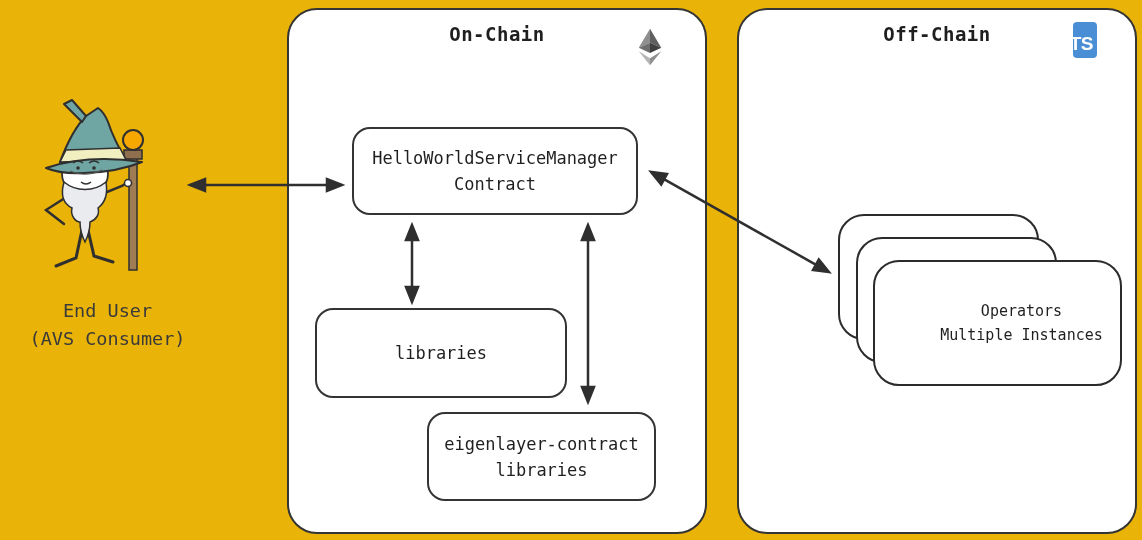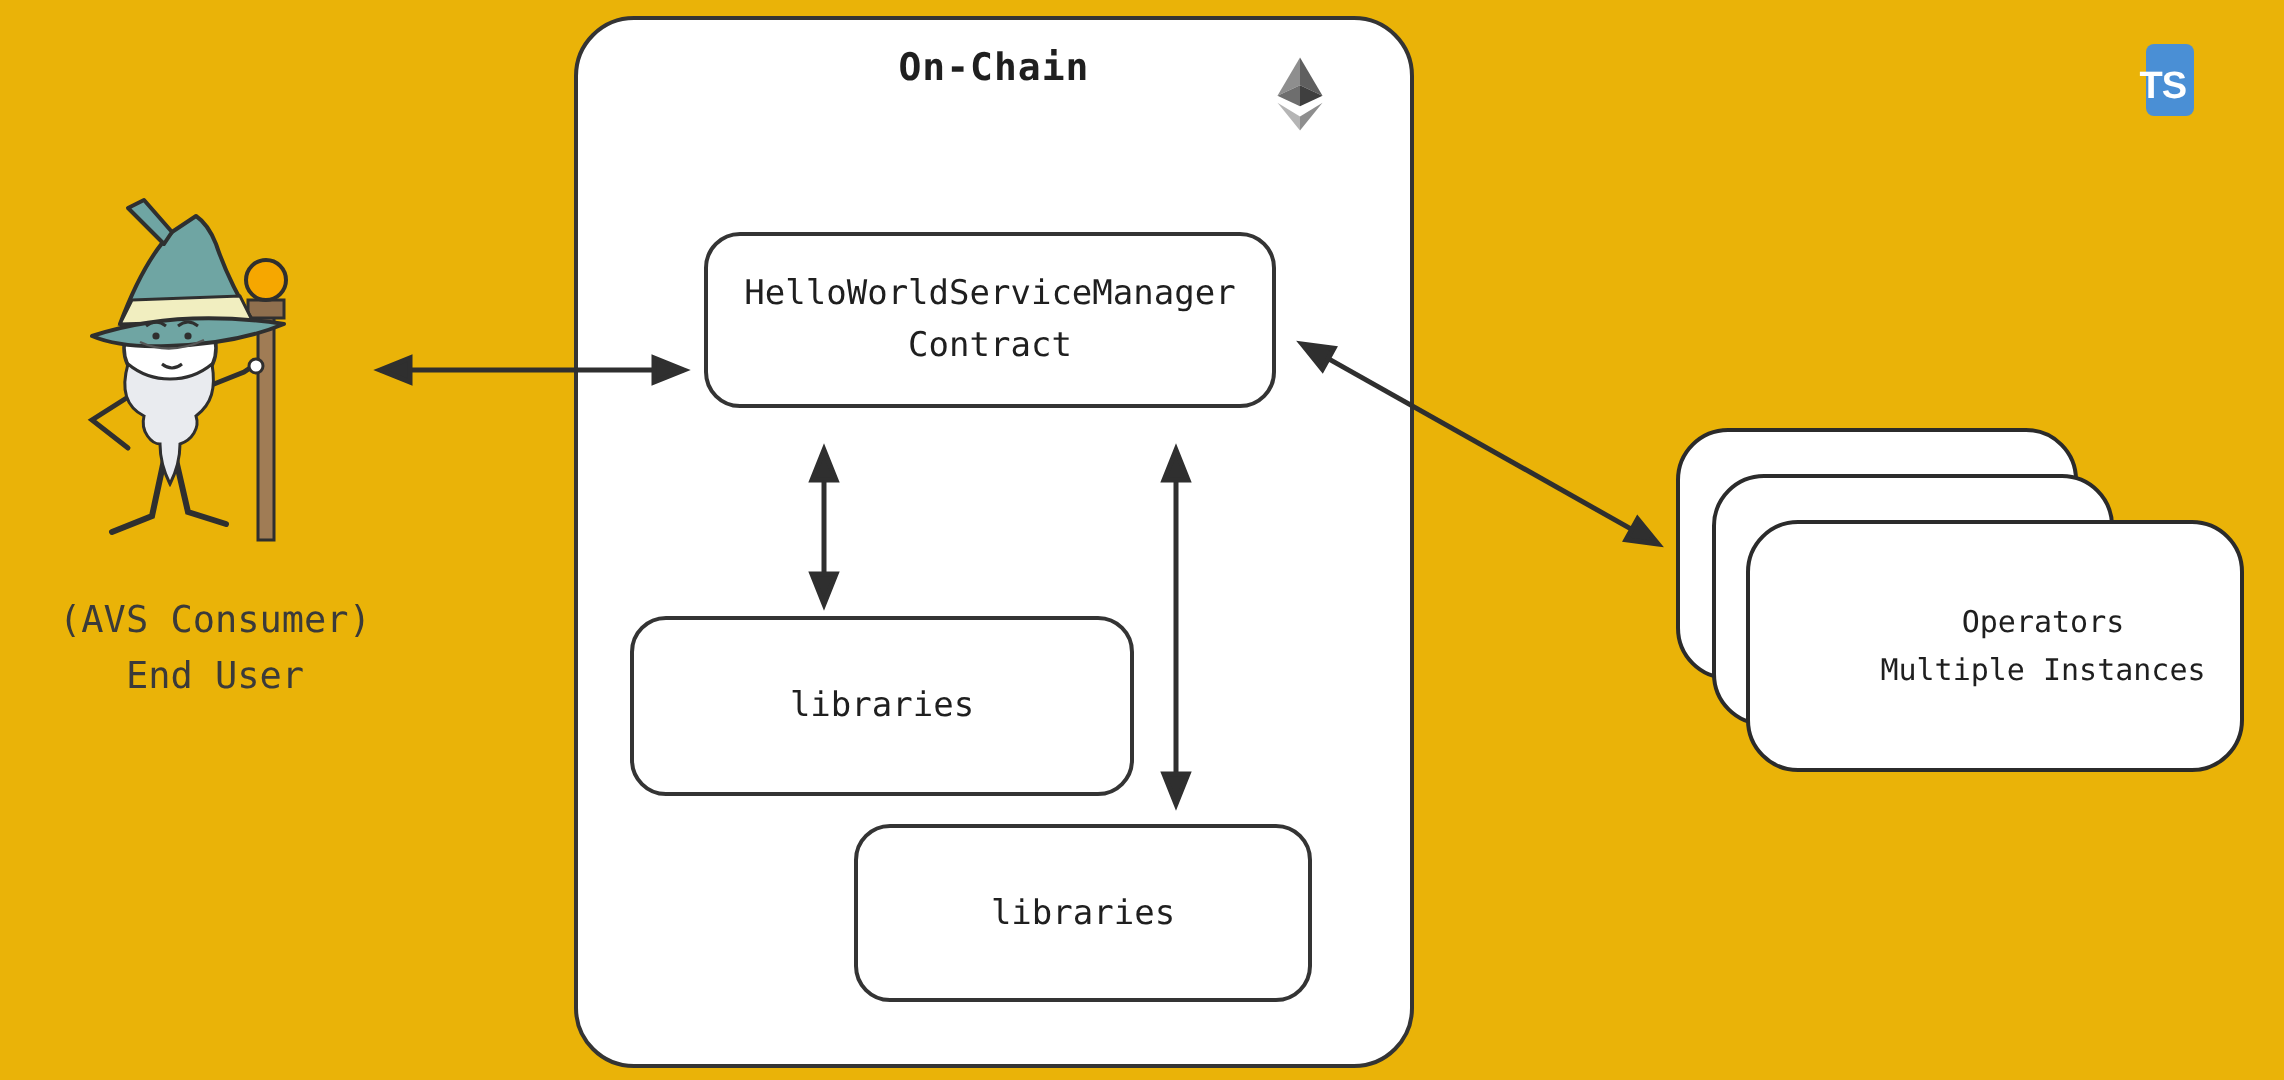--- a/index.html
+++ b/index.html
@@ -45,44 +45,48 @@
 </style>
 </head>
 <body>
 
 <div class="canvas">
 
   <div class="container" style="left:287px;top:8px;width:416px;height:522px;">
     <div class="container-title">On-Chain</div>
   </div>
 
+  <div class="container" style="left:737px;top:8px;width:396px;height:522px;">
+    <div class="container-title">Off-Chain</div>
+  </div>
 
   <svg class="abs" style="left:637px;top:27px;" width="26" height="40" viewBox="0 0 30 44">
     <polygon points="15,1 15,17 2,23" fill="#8e8e8e"></polygon>
     <polygon points="15,1 28,23 15,17" fill="#5f5f5f"></polygon>
     <polygon points="2,23 15,17 15,29" fill="#6e6e6e"></polygon>
     <polygon points="28,23 15,17 15,29" fill="#3f3f3f"></polygon>
     <polygon points="2,27 15,35 15,43" fill="#b5b5b5"></polygon>
     <polygon points="28,27 15,35 15,43" fill="#8e8e8e"></polygon>
   </svg>
 
   <div class="ts-badge">
     <span>TS</span>
   </div>
 
-  <div class="node" style="left:352px;top:116px;width:282px;height:84px;">
+  <div class="node" style="left:352px;top:127px;width:282px;height:84px;">
     <span>HelloWorldServiceManager</span>
     <span>Contract</span>
   </div>
 
   <div class="node" style="left:315px;top:308px;width:248px;height:86px;">
     <span>libraries</span>
   </div>
 
   <div class="node" style="left:427px;top:412px;width:225px;height:85px;">
+    <span>eigenlayer-contract</span>
     <span>libraries</span>
   </div>
 
   <div class="op-card" style="left:838px;top:214px;"></div>
   <div class="op-card" style="left:856px;top:237px;"></div>
   <div class="op-card front" style="left:873px;top:260px;padding-left:48px;">
     <span>Operators</span>
     <span>Multiple Instances</span>
   </div>
 
@@ -112,22 +116,22 @@
 
     <circle cx="50" cy="72" r="1.8" fill="#2f2f2f"></circle>
     <circle cx="66" cy="72" r="1.8" fill="#2f2f2f"></circle>
     <path d="M45,67 Q50,63 55,67" fill="none" stroke="#2f2f2f" stroke-width="1.5"></path>
     <path d="M61,67 Q66,63 71,67" fill="none" stroke="#2f2f2f" stroke-width="1.5"></path>
     <path d="M42,75 Q57,82 74,74" fill="none" stroke="#555555" stroke-width="1.2"></path>
     <path d="M53,86 Q58,90 63,86" fill="none" stroke="#2f2f2f" stroke-width="1.5"></path>
   </svg>
 
   <div class="end-user-label">
+    <div>End User</div>
     <div>(AVS Consumer)</div>
-    <div>End User</div>
   </div>
 
   <svg class="overlay" width="1142" height="540" viewBox="0 0 1142 540">
     <g stroke="#2f2f2f" stroke-width="2.5" fill="#2f2f2f">
 
       <g>
         <line x1="203" y1="185" x2="329" y2="185"></line>
         <polygon points="190,185 205,179 205,191"></polygon>
         <polygon points="342,185 327,179 327,191"></polygon>
       </g>

